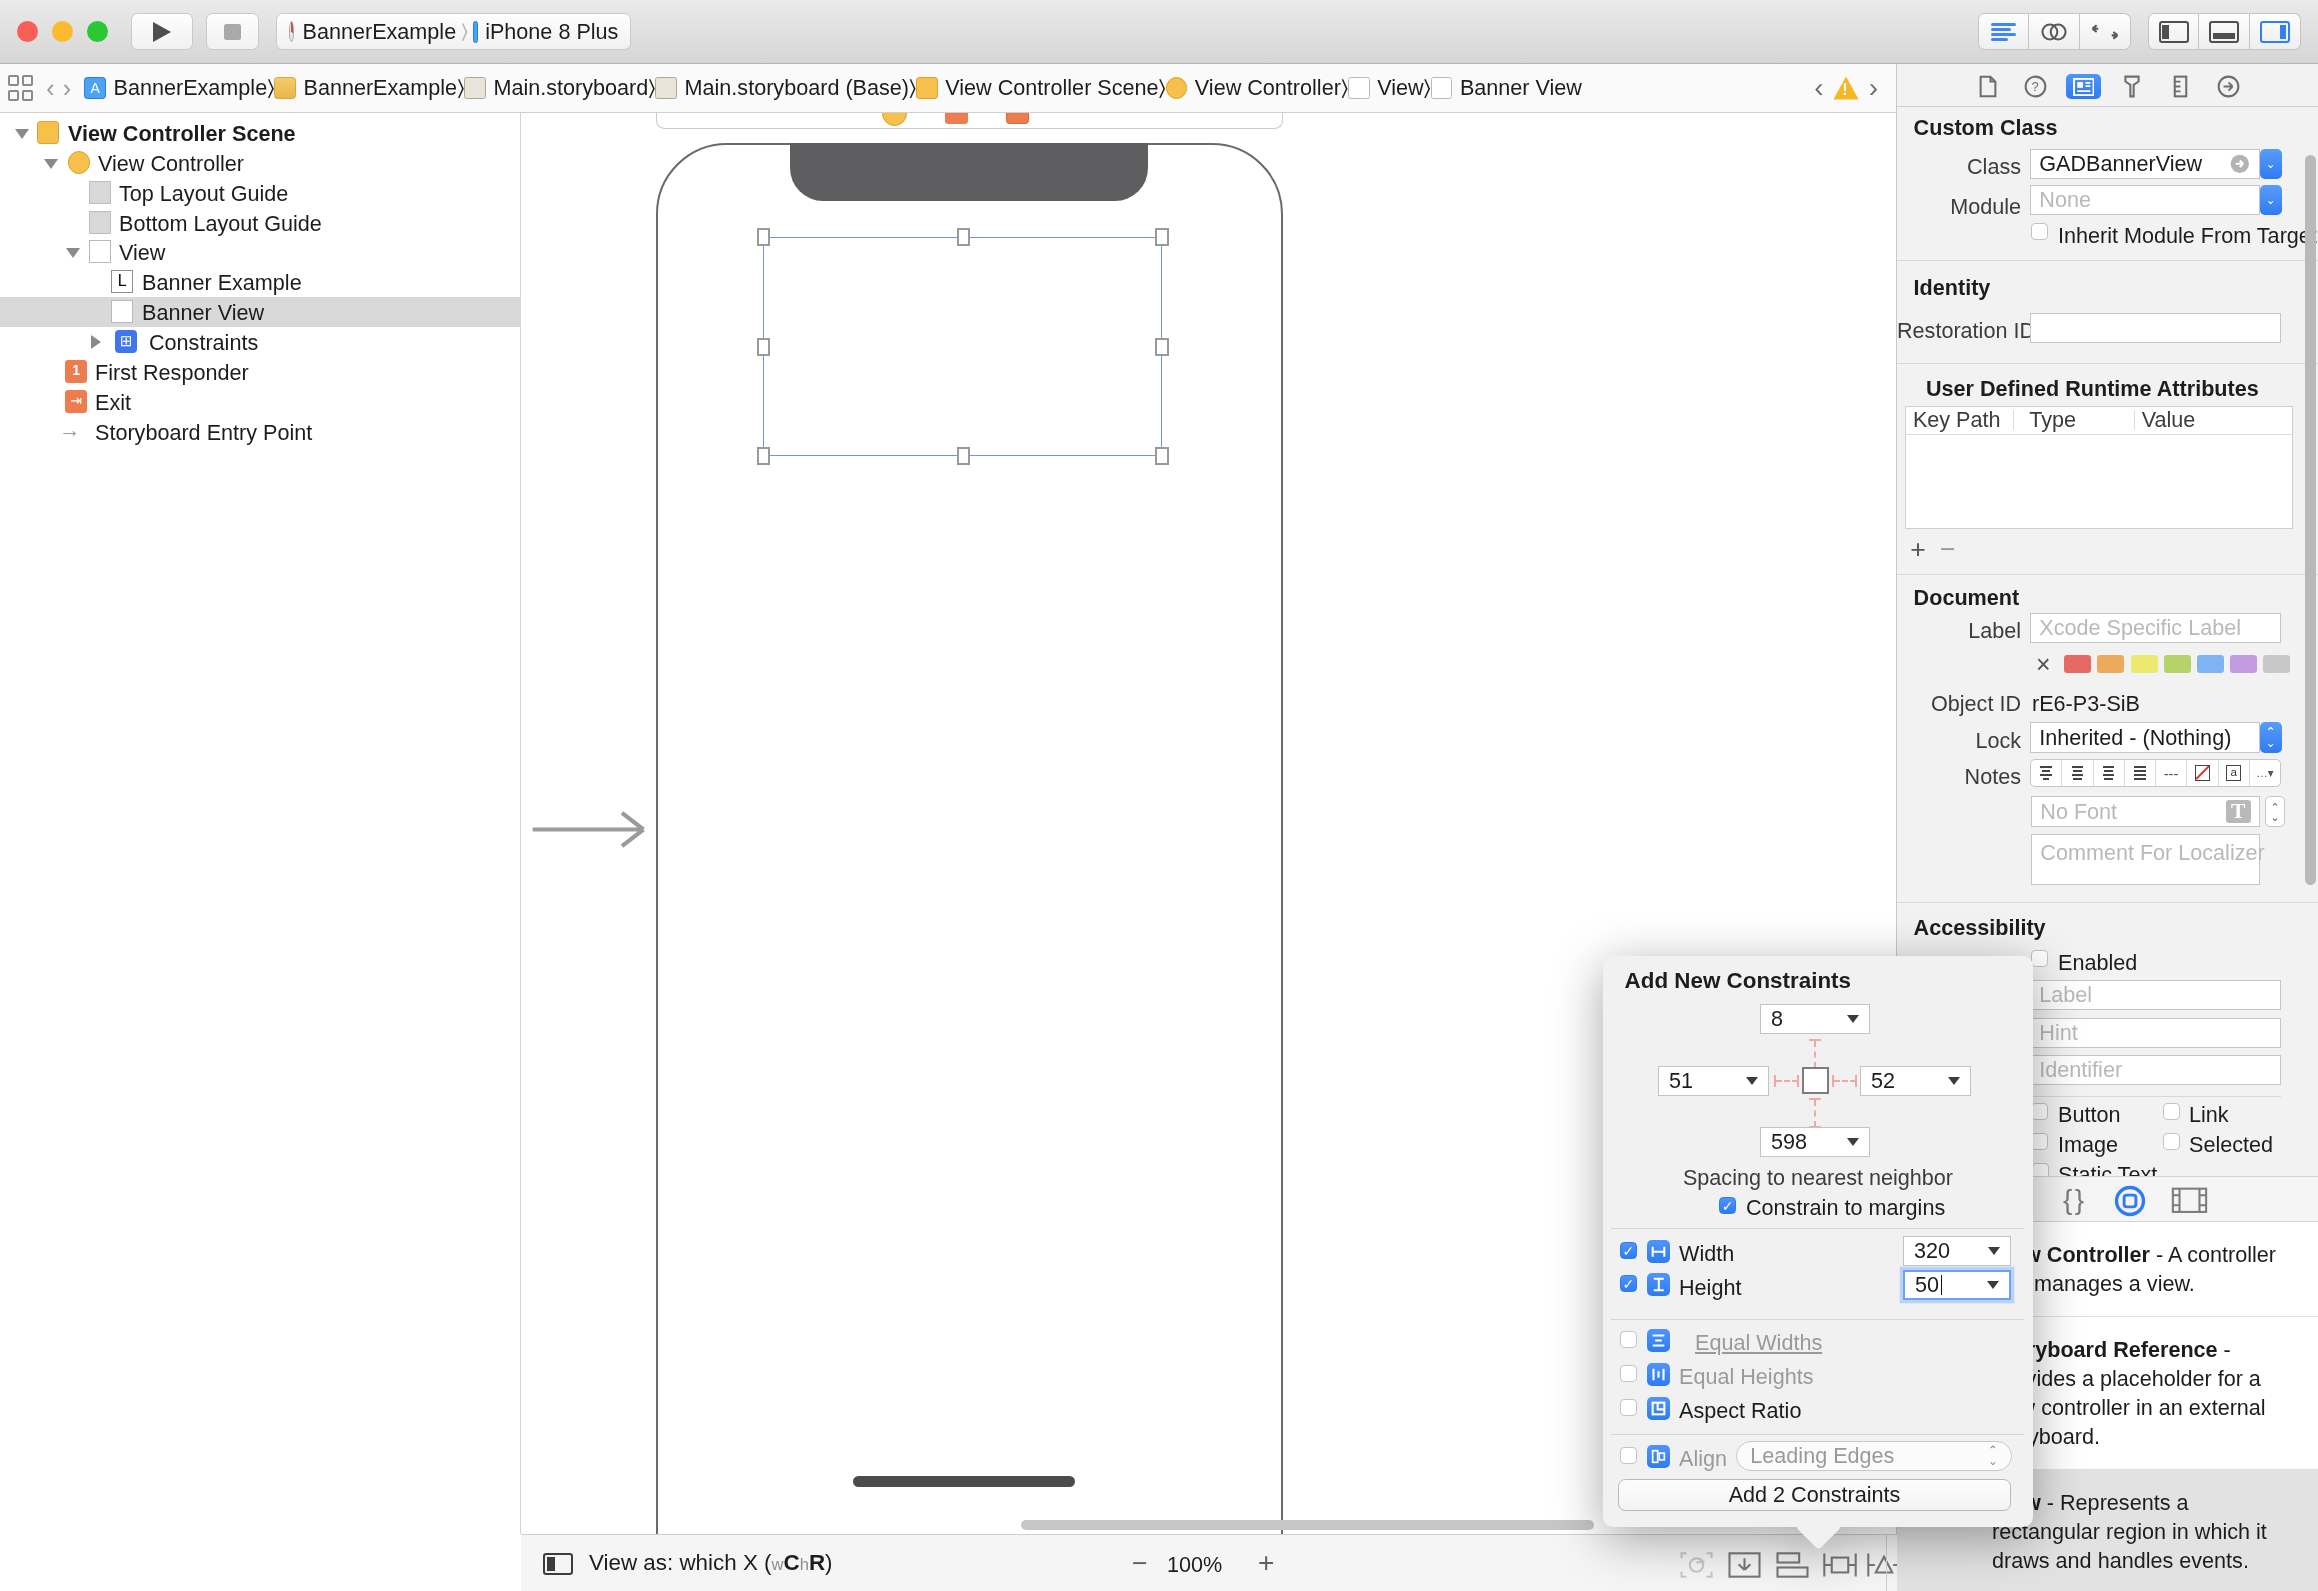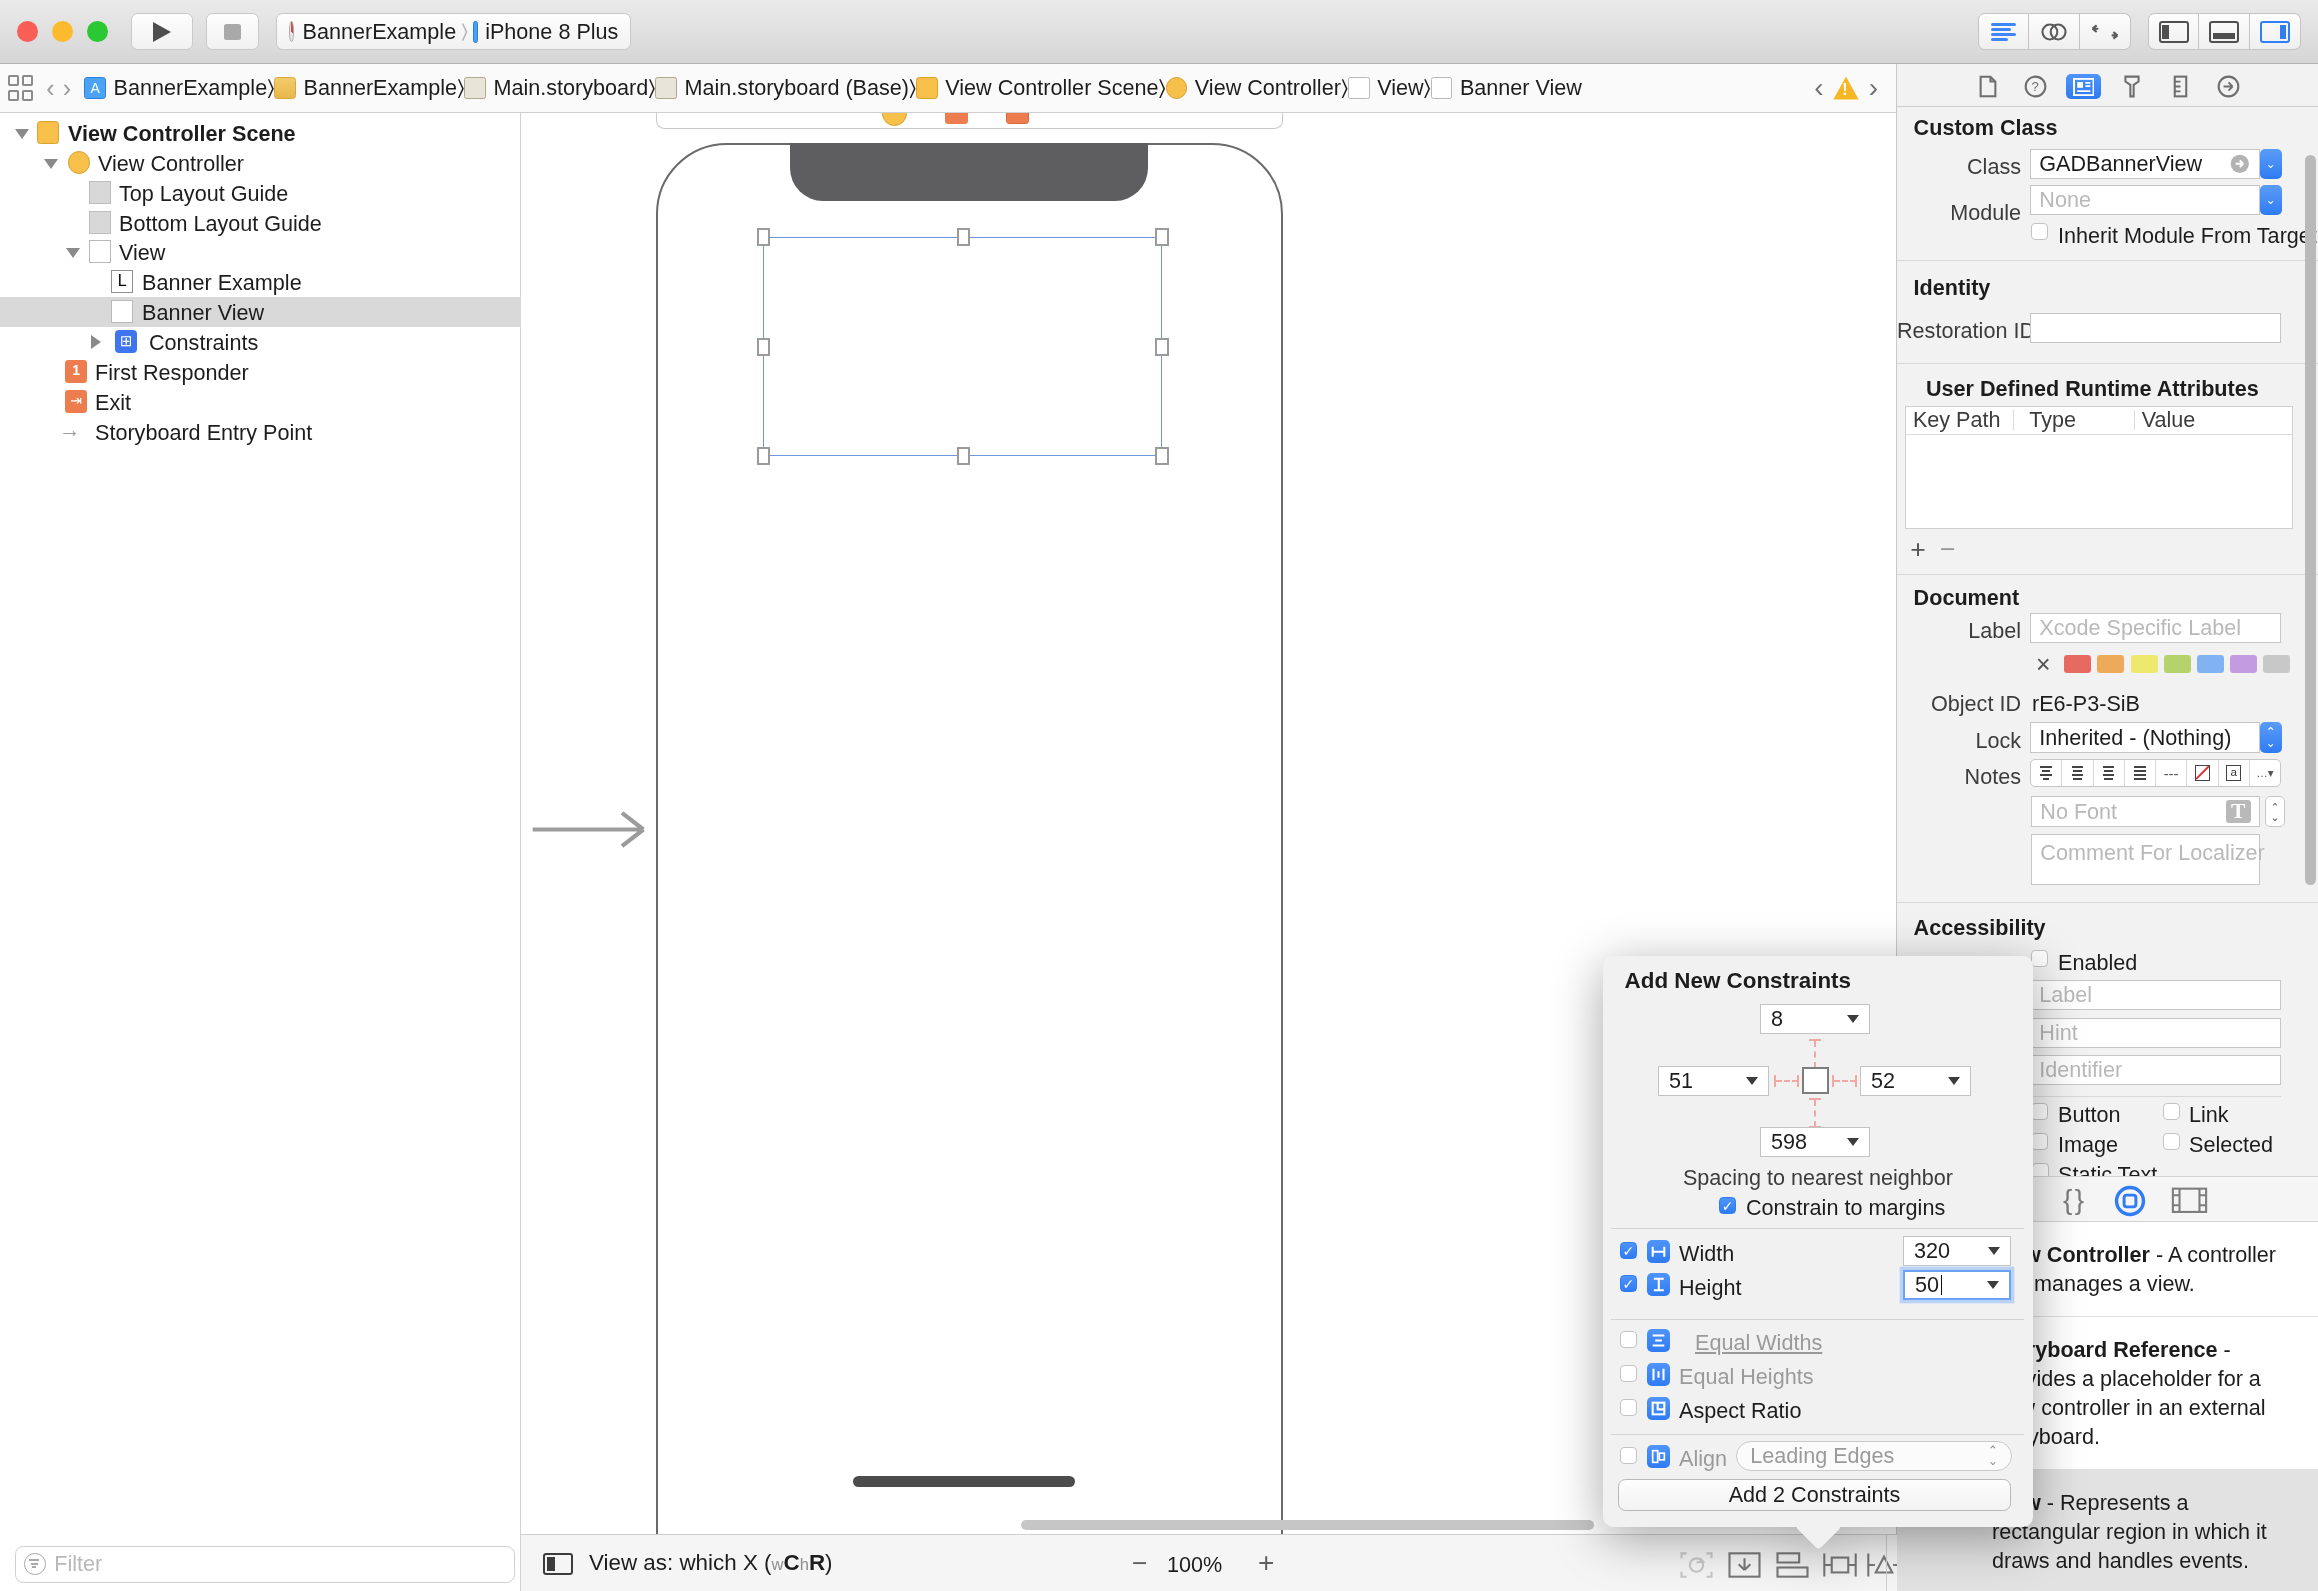--- a/index.html
+++ b/index.html
@@ -277,28 +277,20 @@
       <span class="hdl" style="right:-7.5px;top:-10px;"></span>
       <span class="hdl" style="left:-7.5px;top:100px;"></span>
       <span class="hdl" style="right:-7.5px;top:100px;"></span>
       <span class="hdl" style="left:-7.5px;bottom:-10px;"></span>
       <span class="hdl" style="left:193px;bottom:-10px;"></span>
       <span class="hdl" style="right:-7.5px;bottom:-10px;"></span>
     </div>
     <div id="c-scroll"></div>
   </div>
 
-  <div id="sb-filterbar" class="abs">
-    <div class="ffield" style="left:15px;top:11.6px;width:500px;height:37px;">
-      <span class="filter-ic">
-          <i></i>
-        </span>
-      <span class="ph">Filter</span>
-    </div>
-  </div>
 
   <div id="bottombar" class="abs">
     <span class="pt" style="position:absolute;left:22.4px;top:18px;border-color:#3c3c3c;">
         <i style="left:1.7px;top:1.7px;bottom:1.7px;width:7.5px;background:#3c3c3c;"></i>
       </span>
     <div style="position:absolute;left:68px;top:15px;white-space:nowrap;font-size:22.4px;">
       <span>View as: which X (</span><span style="font-size:16.6px;color:#8e8e8e;">w</span><span style="font-weight:bold;">C</span><span style="font-size:16.6px;color:#8e8e8e;">h</span><span style="font-weight:bold;">R</span><span>)</span>
     </div>
     <span style="position:absolute;left:611px;top:13.3px;color:#5f5f5f;font-size:26.6px;">−</span>
     <span style="position:absolute;left:646px;top:16.6px;">100%</span>
@@ -386,21 +378,21 @@
     <div class="hdr" style="left:16.6px;top:51px;">Custom Class</div>
     <div class="lbl" style="left:0;top:90px;width:124px;">Class</div>
     <div class="fld" style="left:133px;top:85px;width:230px;height:30px;">
       <span>GADBannerView</span>
       <svg width="21.6" height="21.6" viewBox="0 0 26 26" style="margin-left:auto;">
           <circle cx="13" cy="13" r="11" fill="#b3b3b3"></circle>
           <path d="M8 13 H17 M17 13 L13 9 M17 13 L13 17" stroke="#fff" stroke-width="2.5" fill="none"></path>
         </svg>
     </div>
     <span class="bluestep" style="left:363px;top:85px;height:30px;border-radius:5px;">⌄</span>
-    <div class="lbl" style="left:0;top:136px;width:124px;">Module</div>
+    <div class="lbl" style="left:0;top:130px;width:124px;">Module</div>
     <div class="fld" style="left:133px;top:121px;width:230px;height:30px;">
         <span class="ph">None</span>
       </div>
     <span class="bluestep" style="left:363px;top:121px;height:30px;border-radius:5px;">⌄</span>
     <span class="cb" style="left:134px;top:159px;"></span>
     <span class="abs" style="left:161px;top:159px;">Inherit Module From Target</span>
     <div class="divider" style="top:196px;"></div>
 
     <div class="hdr" style="left:16.6px;top:211px;">Identity</div>
     <div class="lbl" style="left:0;top:254px;width:124px;">Restoration ID</div>

